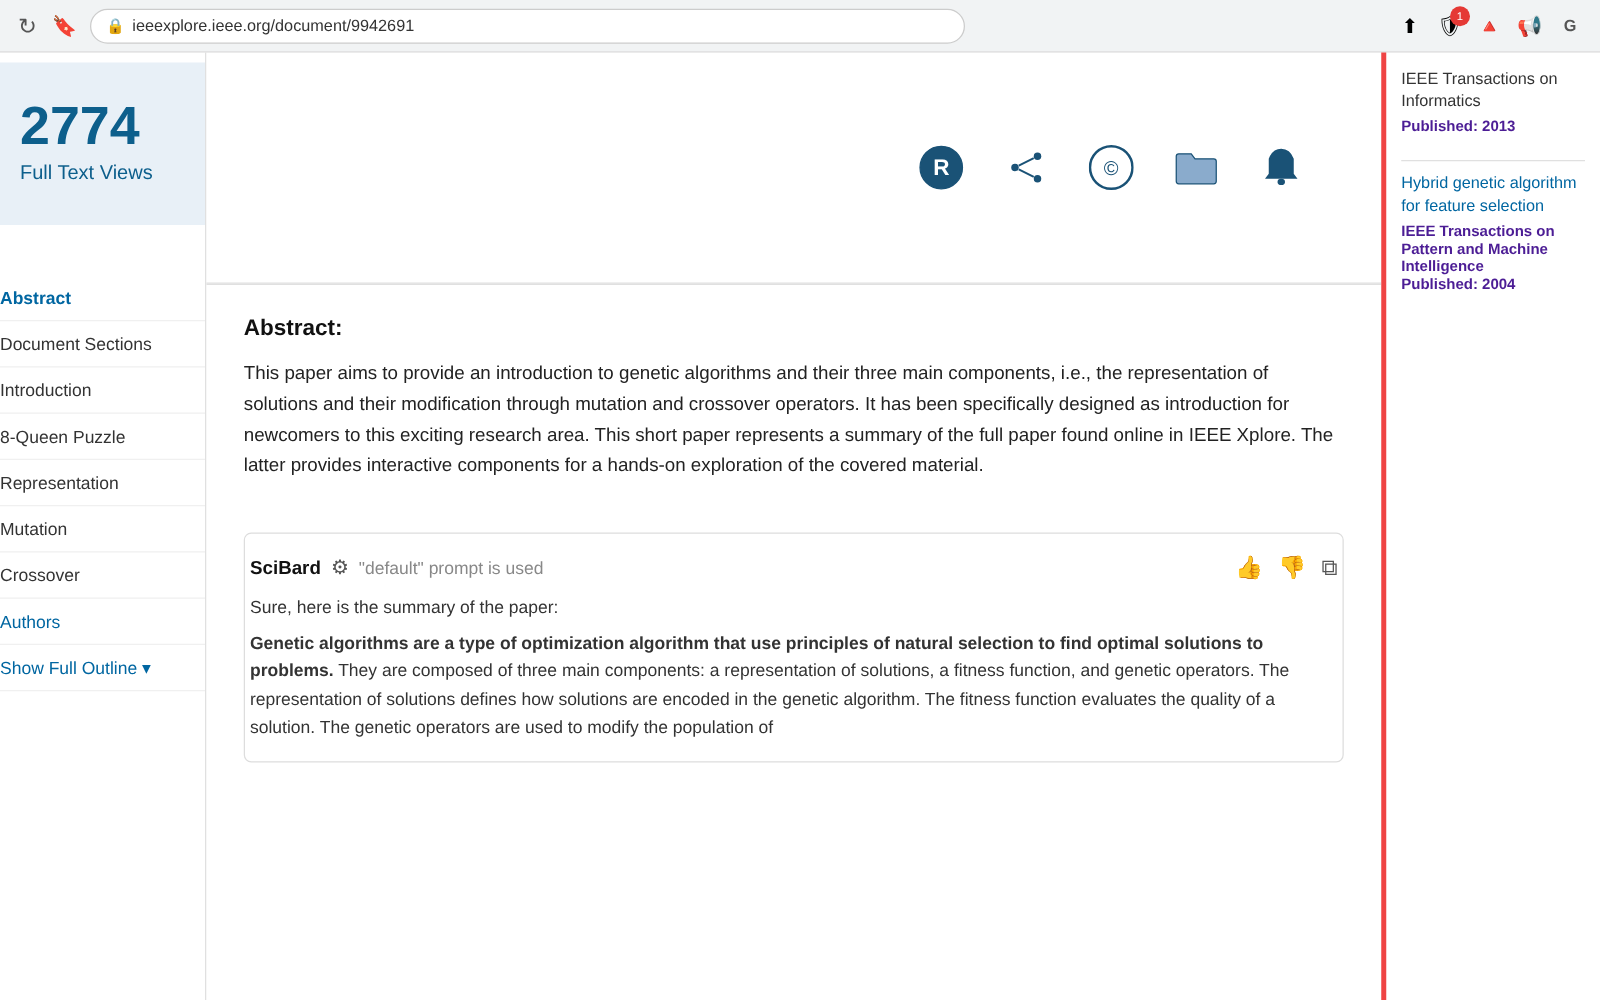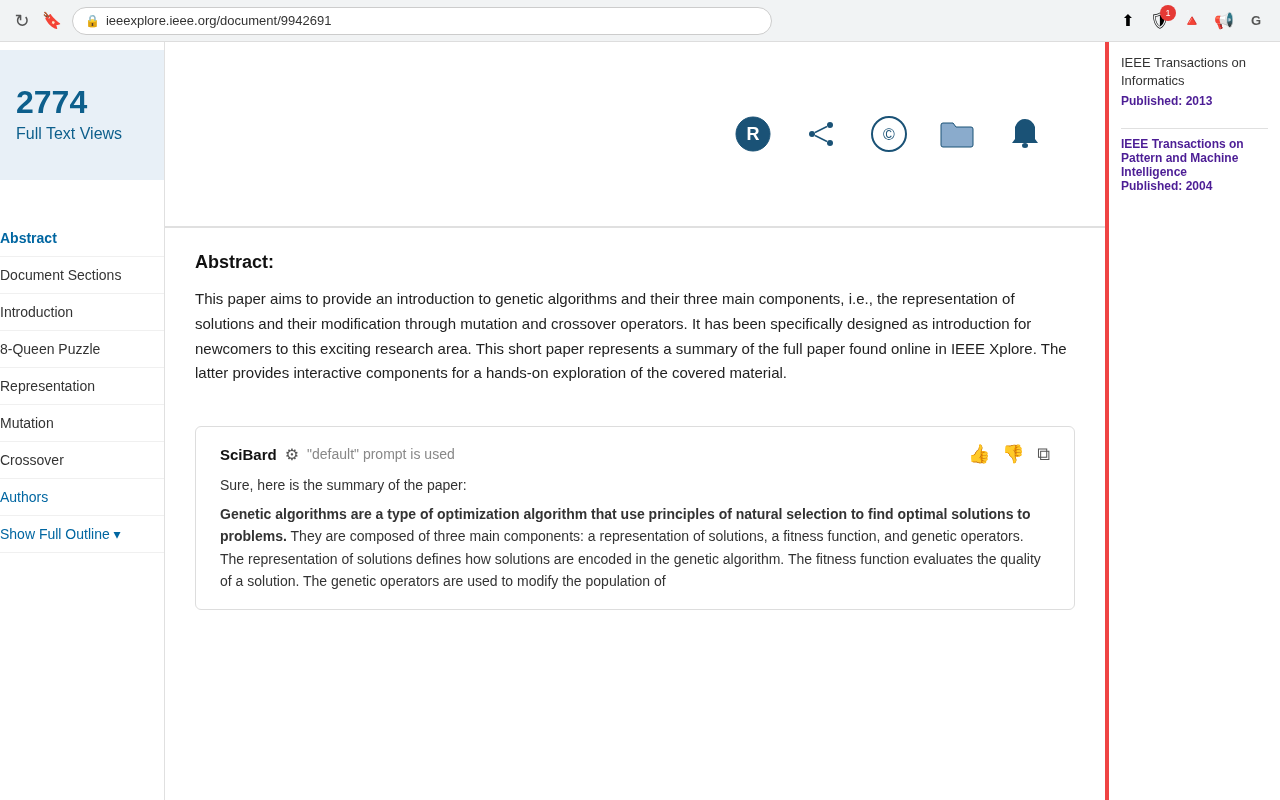--- a/index.html
+++ b/index.html
@@ -59,21 +59,21 @@
     .sidebar-item.blue { color: #0066a1; }
 
     
     .stats-bar {
       display: flex;
       align-items: center;
       padding: 8px 0;
       border-bottom: 1px solid #e0e0e0;
       height: 185px;
     }
-    .stat-number { font-size: 32px; font-weight: bold; color: #0d5f8c; line-height: 1; }
+    .stat-number { font-size: 43px; font-weight: bold; color: #0d5f8c; line-height: 1; }
     .stat-label { font-size: 16px; color: #0d5f8c; line-height: 1.3; margin-top: 6px; }
 
     
     .action-icons {
       display: flex;
       align-items: center;
       gap: 28px;
       margin-left: auto;
       margin-right: 30px;
     }
@@ -105,21 +105,21 @@
       font-size: 15px;
       line-height: 1.65;
       color: #222;
       margin-bottom: 40px;
     }
 
     
     .scibard-box {
       border: 1px solid #ddd;
       border-radius: 6px;
-      padding: 16px 24px;
+      padding: 16px 4px;
       background: #fff;
     }
     .scibard-header {
       display: flex;
       align-items: center;
       gap: 8px;
       margin-bottom: 12px;
     }
     .scibard-name { font-size: 15px; font-weight: bold; color: #111; }
     .scibard-gear { font-size: 16px; color: #555; cursor: pointer; }
@@ -272,18 +272,19 @@
     </div>
   </div>
 
   <div class="right-panel">
     <div class="right-panel-item">
       <div class="right-panel-title">IEEE Transactions on Informatics</div>
       <div class="right-panel-pub">Published: 2013</div>
     </div>
     <div class="divider-line"></div>
     <div class="right-panel-item">
+      <div class="right-panel-link">Hybrid genetic algorithm for feature selection</div>
       <div class="right-panel-pub">IEEE Transactions on Pattern and Machine Intelligence</div>
       <div class="right-panel-pub">Published: 2004</div>
     </div>
   </div>
 
 </div>
 
 </body></html>

